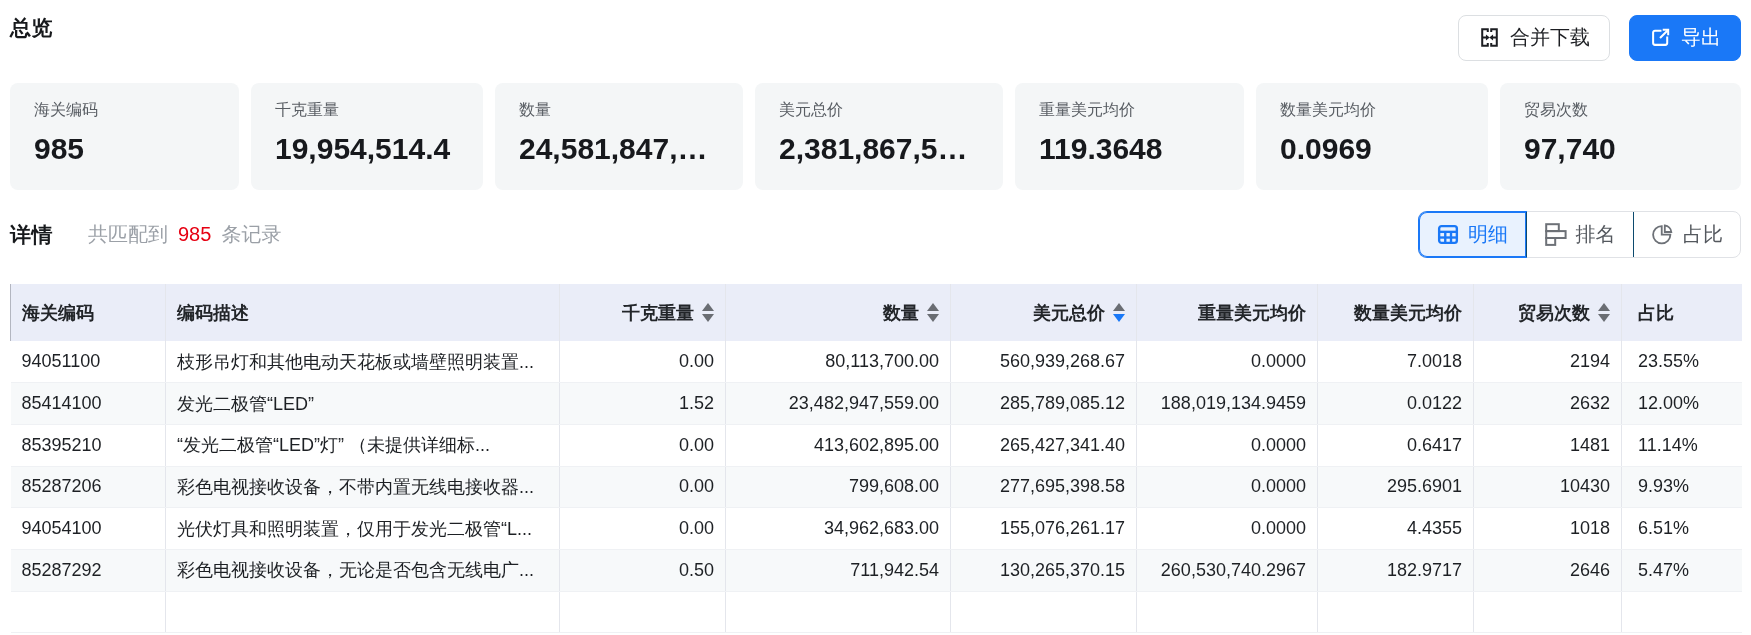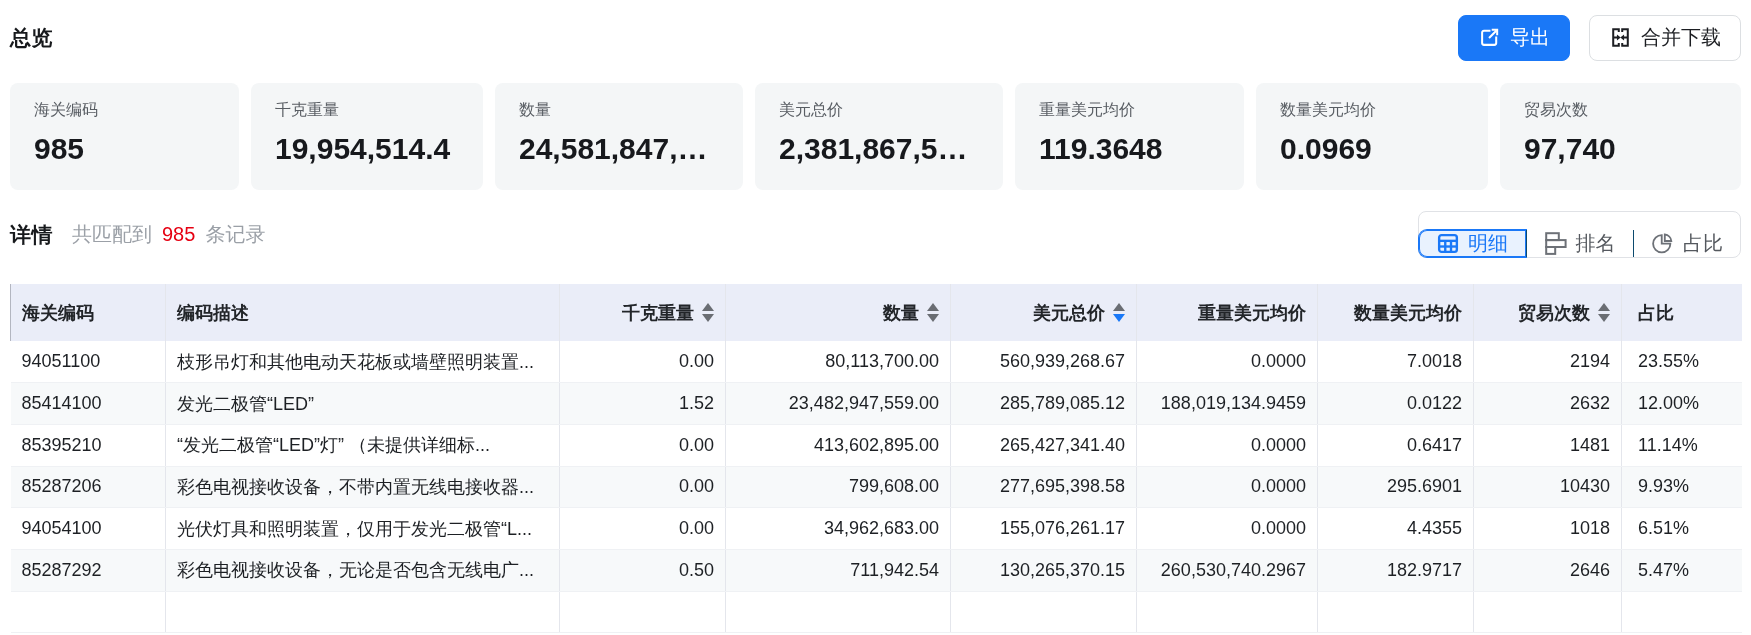--- a/index.html
+++ b/index.html
@@ -9,21 +9,20 @@
     font-family: "Liberation Sans", sans-serif;
     color: #1d2024;
   }
   .page { padding: 0 10px; }
 
   
   .topbar {
     margin-top: 14px;
     height: 47px;
     display: flex;
-    align-items: center;
     justify-content: space-between;
     gap: 30px;
   }
   .page-title {
     font-size: 21px;
     font-weight: 700;
     color: #17191c;
     letter-spacing: 0.5px;
   }
   .topbar-actions { display: flex; align-items: center; gap: 19px; }
@@ -88,34 +87,33 @@
     justify-content: space-between;
   }
   .details-left { display: flex; align-items: flex-start; }
   .details-title {
     font-size: 21px;
     font-weight: 700;
     color: #17191c;
     letter-spacing: 0.5px;
   }
   .match-text {
-    margin-left: 19px;
+    margin-left: 35px;
     font-size: 20px;
     color: #9ba0a7;
   }
   .match-count { color: #e60012; margin: 0 10px; }
 
   
   .view-switch {
     display: flex;
     height: 47px;
     border: 1px solid #e0e2e6;
     border-radius: 8px;
     background: #ffffff;
-    align-items: flex-end;
   }
   .view-tab {
     width: 107px;
     display: flex;
     align-items: center;
     justify-content: center;
     gap: 9px;
     font-size: 20px;
     color: #54585e;
     cursor: pointer;
@@ -190,42 +188,42 @@
   .data-table th.c-share, .data-table td.c-share { padding-left: 16px; }
 </style>
 </head>
 <body>
 
 <div class="page">
 
   <div class="topbar">
     <div class="page-title">总览</div>
     <div class="topbar-actions">
-      <button class="btn btn-primary">
-        <span class="ic">
-            <svg width="23" height="23" viewBox="0 0 24 24" fill="none" stroke="currentColor" stroke-width="2.1">
-              <path d="M13 5 H6.2 A1.9 1.9 0 0 0 4.3 6.9 V17.8 A1.9 1.9 0 0 0 6.2 19.7 H17.1 A1.9 1.9 0 0 0 19 17.8 V11"></path>
-              <path d="M11.5 12.5 L19.6 4.4"></path>
-              <path d="M14.3 4 H20 V9.7"></path>
-            </svg>
-          </span>
-        <span>导出</span>
-      </button>
       <button class="btn btn-plain">
         <span class="ic">
             <svg width="23" height="23" viewBox="0 0 24 24" fill="none" stroke="currentColor" stroke-width="2.1">
               <path d="M10.2 6.3 V3.4 H4.4 V20.6 H10.2 V17.7"></path>
               <path d="M13.8 6.3 V3.4 H19.6 V20.6 H13.8 V17.7"></path>
               <path d="M4.4 12 H8.6"></path>
               <path d="M19.6 12 H15.4"></path>
               <path d="M8.3 8.9 L12.2 12 L8.3 15.1 Z" fill="currentColor" stroke="none"></path>
               <path d="M15.7 8.9 L11.8 12 L15.7 15.1 Z" fill="currentColor" stroke="none"></path>
             </svg>
           </span>
         <span>合并下载</span>
+      </button>
+      <button class="btn btn-primary">
+        <span class="ic">
+            <svg width="23" height="23" viewBox="0 0 24 24" fill="none" stroke="currentColor" stroke-width="2.1">
+              <path d="M13 5 H6.2 A1.9 1.9 0 0 0 4.3 6.9 V17.8 A1.9 1.9 0 0 0 6.2 19.7 H17.1 A1.9 1.9 0 0 0 19 17.8 V11"></path>
+              <path d="M11.5 12.5 L19.6 4.4"></path>
+              <path d="M14.3 4 H20 V9.7"></path>
+            </svg>
+          </span>
+        <span>导出</span>
       </button>
     </div>
   </div>
 
   <div class="stats-row">
       <div class="stat-card" style="flex: 0 0 auto; width: 229px;">
         <div class="stat-label">海关编码</div>
         <div class="stat-value">985</div>
       </div>
       <div class="stat-card" style="flex: 0 0 auto; width: 232px;">

